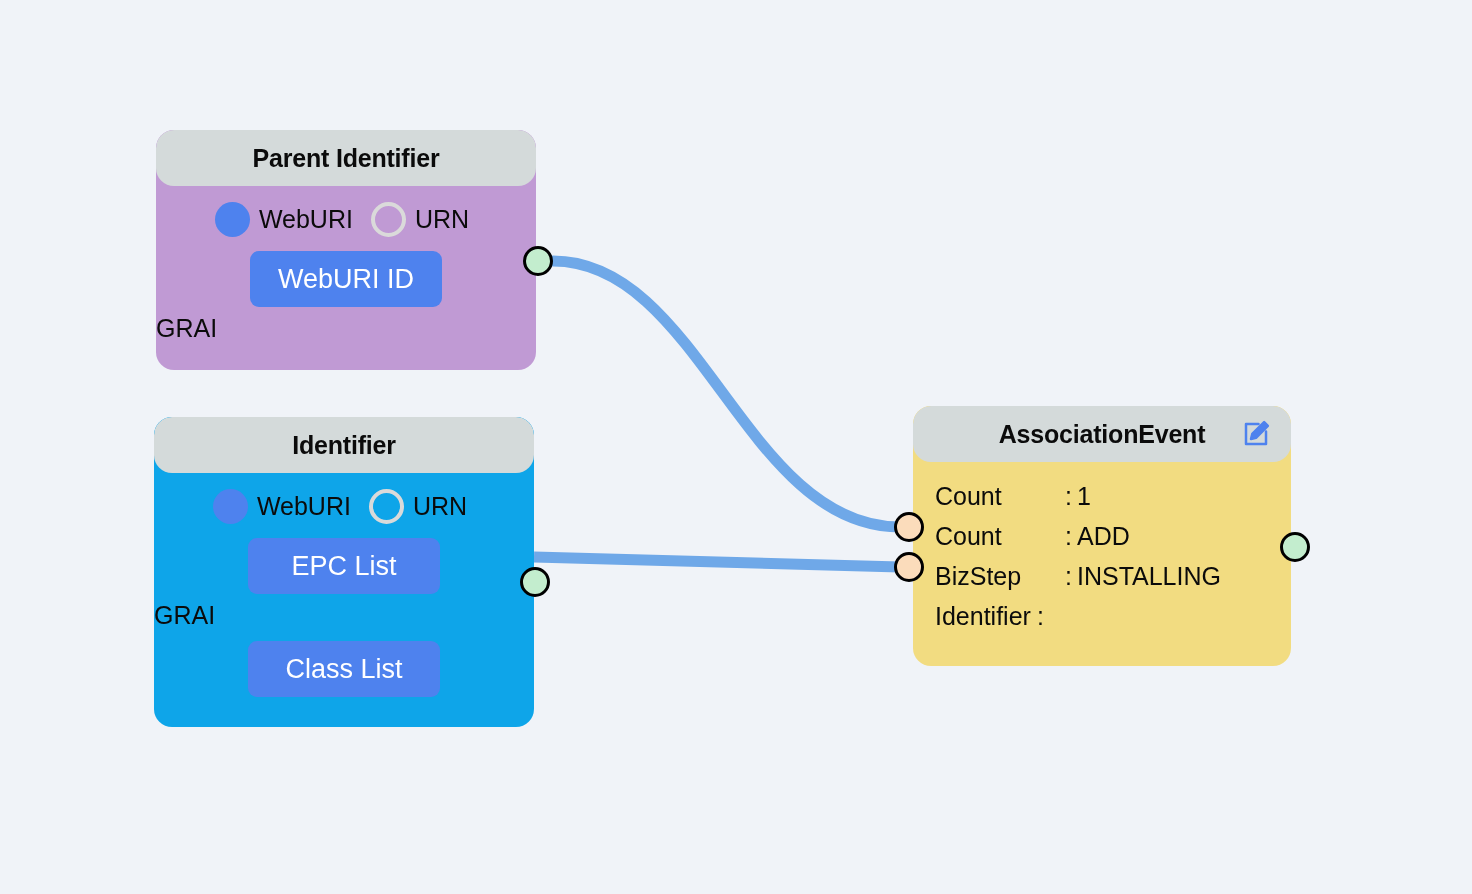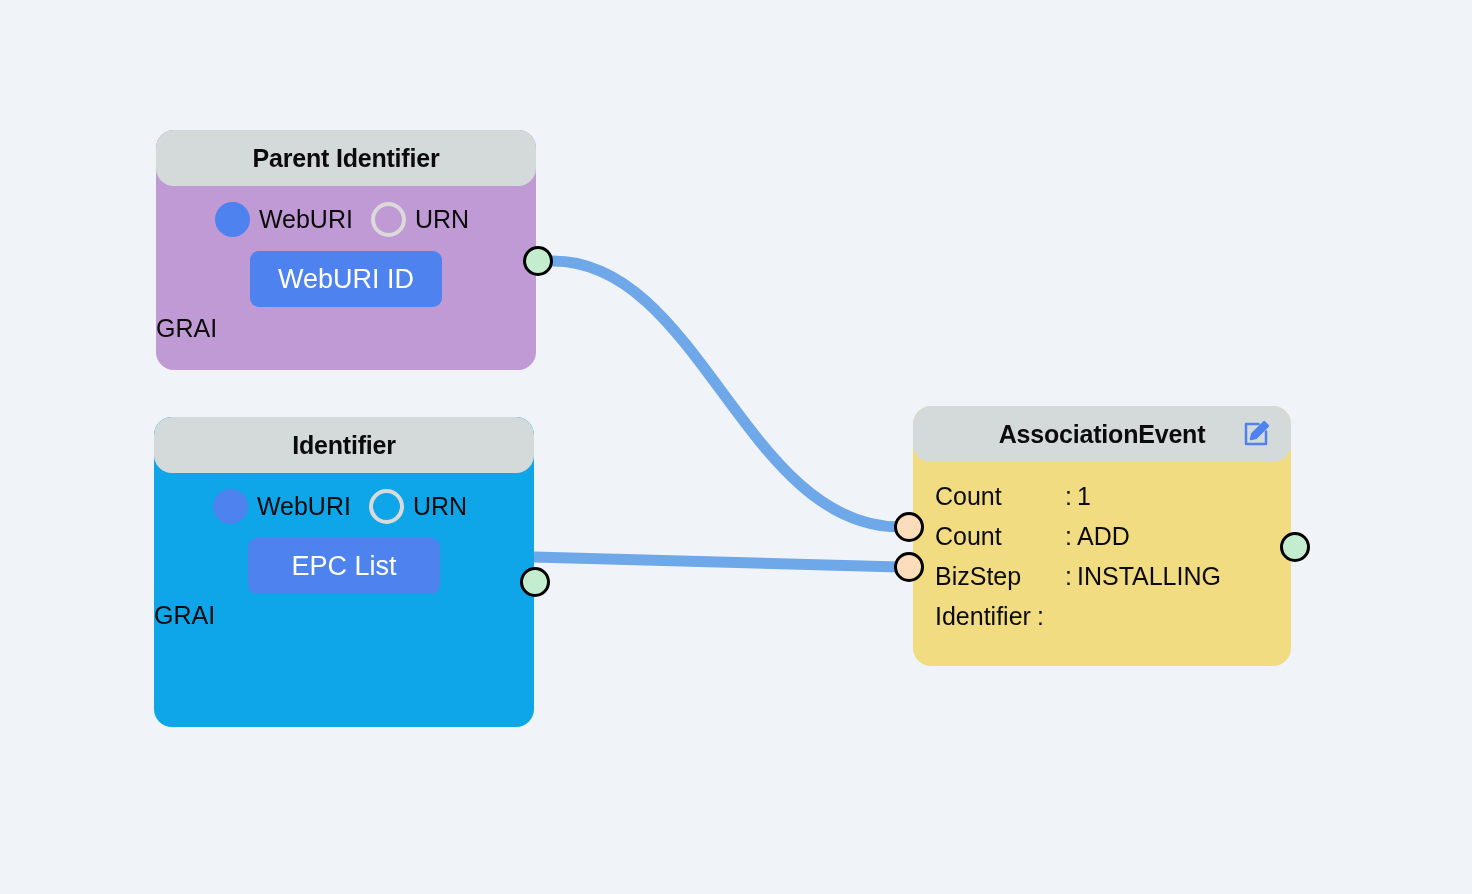--- a/index.html
+++ b/index.html
@@ -198,20 +198,21 @@
       </div>
       <div class="node-body">
         <div class="radio-row">
           <span class="radio selected"></span>
           <span class="radio-label">WebURI</span>
           <span class="radio unselected"></span>
           <span class="radio-label last">URN</span>
         </div>
         <div class="pill" style="width:192px;">EPC List</div>
         <div class="sub-label">GRAI</div>
+        <div class="pill" style="width:192px; margin-top:11px;">Class List</div>
       </div>
     </div>
     <span class="port green" style="left:366px; top:150px;"></span>
   </div>
 
   <div class="node" style="left:913px; top:406px; width:378px; height:260px;">
     <div class="ident-inner" style="background:#F2DC81;">
       <div class="node-header">
         <span class="node-title">AssociationEvent</span>
         <span class="edit-icon">

